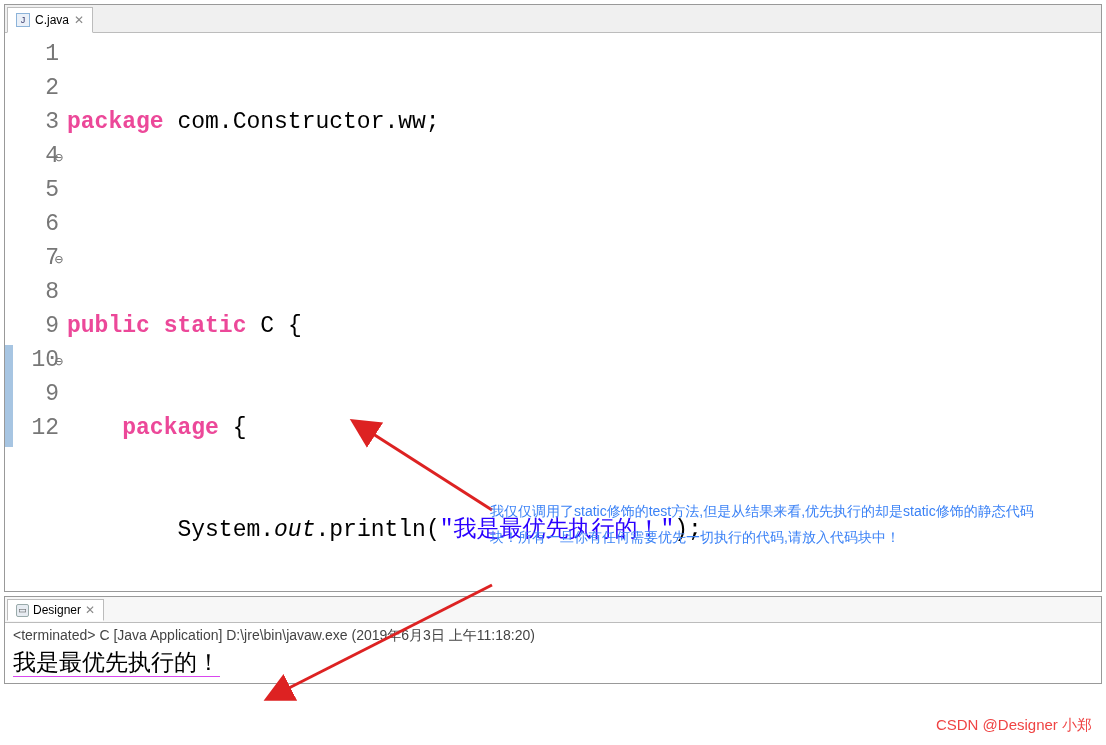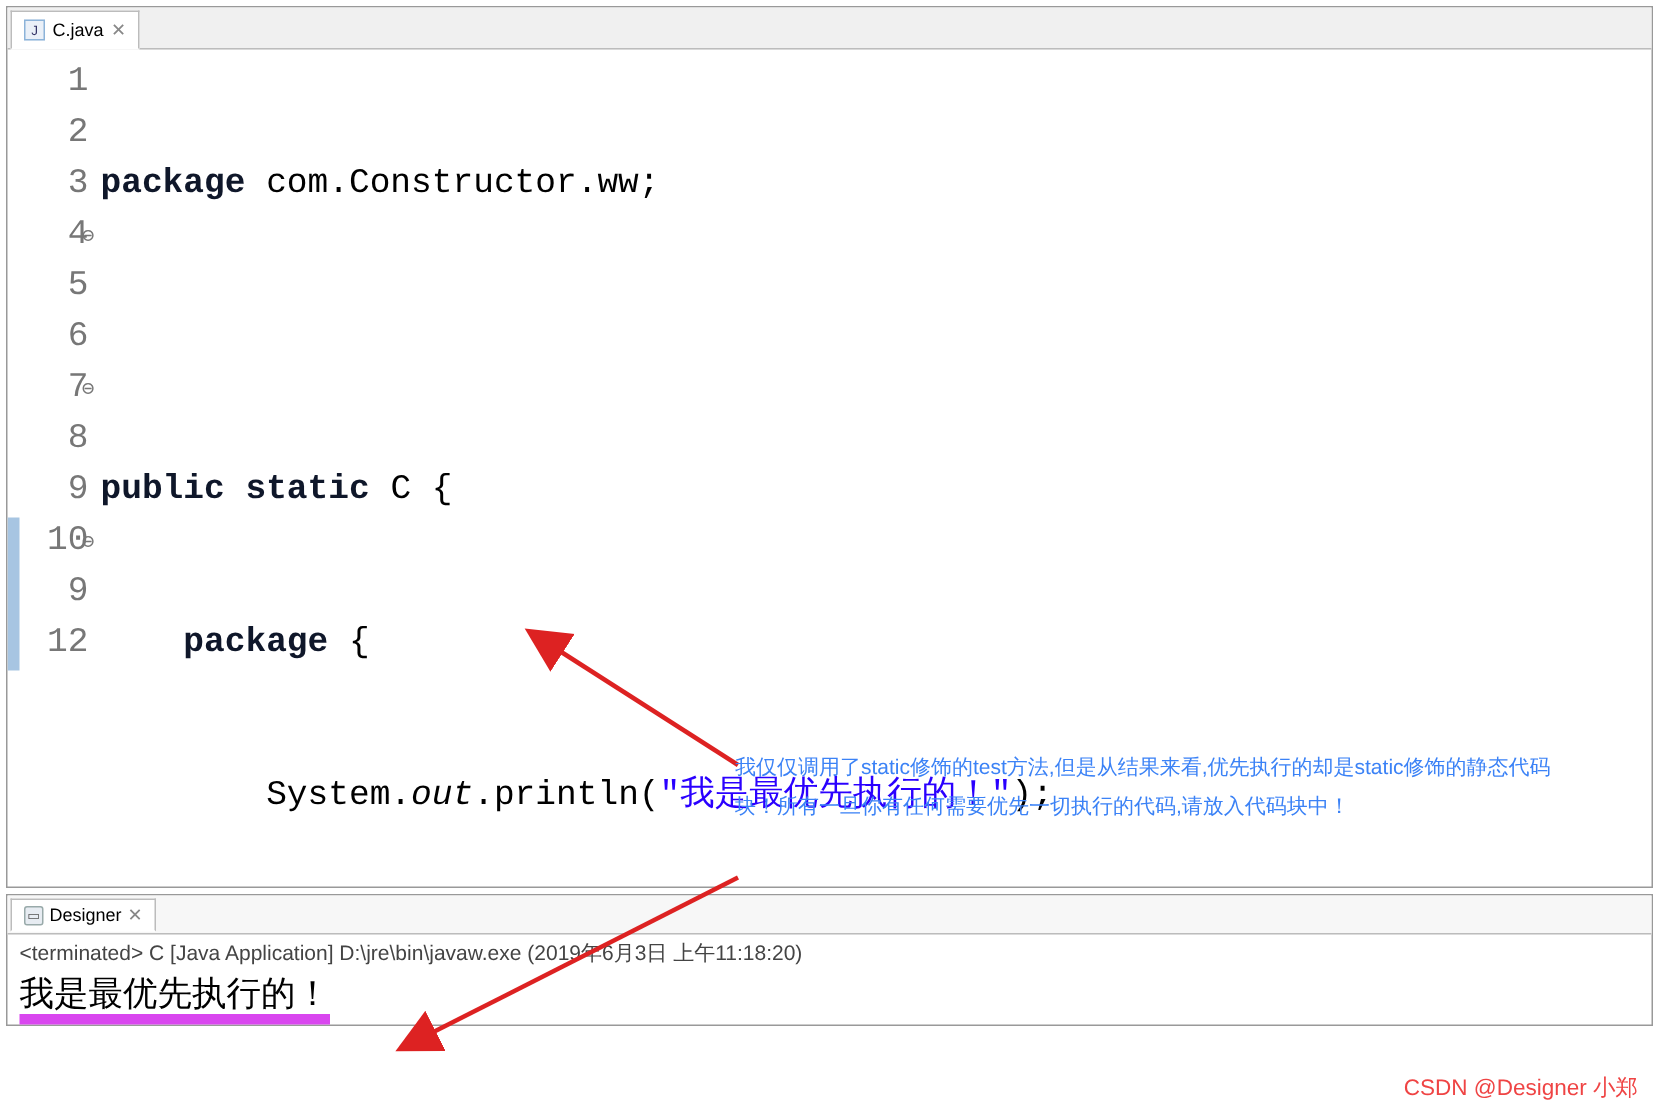--- a/index.html
+++ b/index.html
@@ -67,21 +67,21 @@
     right:-4px; top:2px;
     font-size:14px;
     color:#777;
   }
   .code {
     flex: 1;
     white-space: pre;
     position: relative;
   }
   .code .ln { height: 34px; position: relative; }
-  .kw { color:#0f172a; font-weight:bold; }
+  .kw { color:#ec4899; font-weight:bold; }
   .fld { color:#000000; font-style:italic; }
   .str { color:#2a00ff; }
   .blue-margin {
     position:absolute;
     left:0; width:8px;
     background:#a7c5e2;
   }
 
   .annot {
     position: absolute;
@@ -142,21 +142,21 @@
     font-size:14px;
     color:#444;
     padding:2px 0;
   }
   .console-out {
     font-size:23px;
     font-family:"SimSun","Microsoft YaHei",sans-serif;
     line-height:30px;
   }
   .underline-red {
-    border-bottom: 7px solid #d946ef;
+    border-bottom: 1px solid #d946ef;
     padding-bottom:1px;
   }
 
   .watermark {
     position:absolute;
     right:14px;
     bottom:10px;
     color:#ef4444;
     font-size:15px;
     z-index:60;

